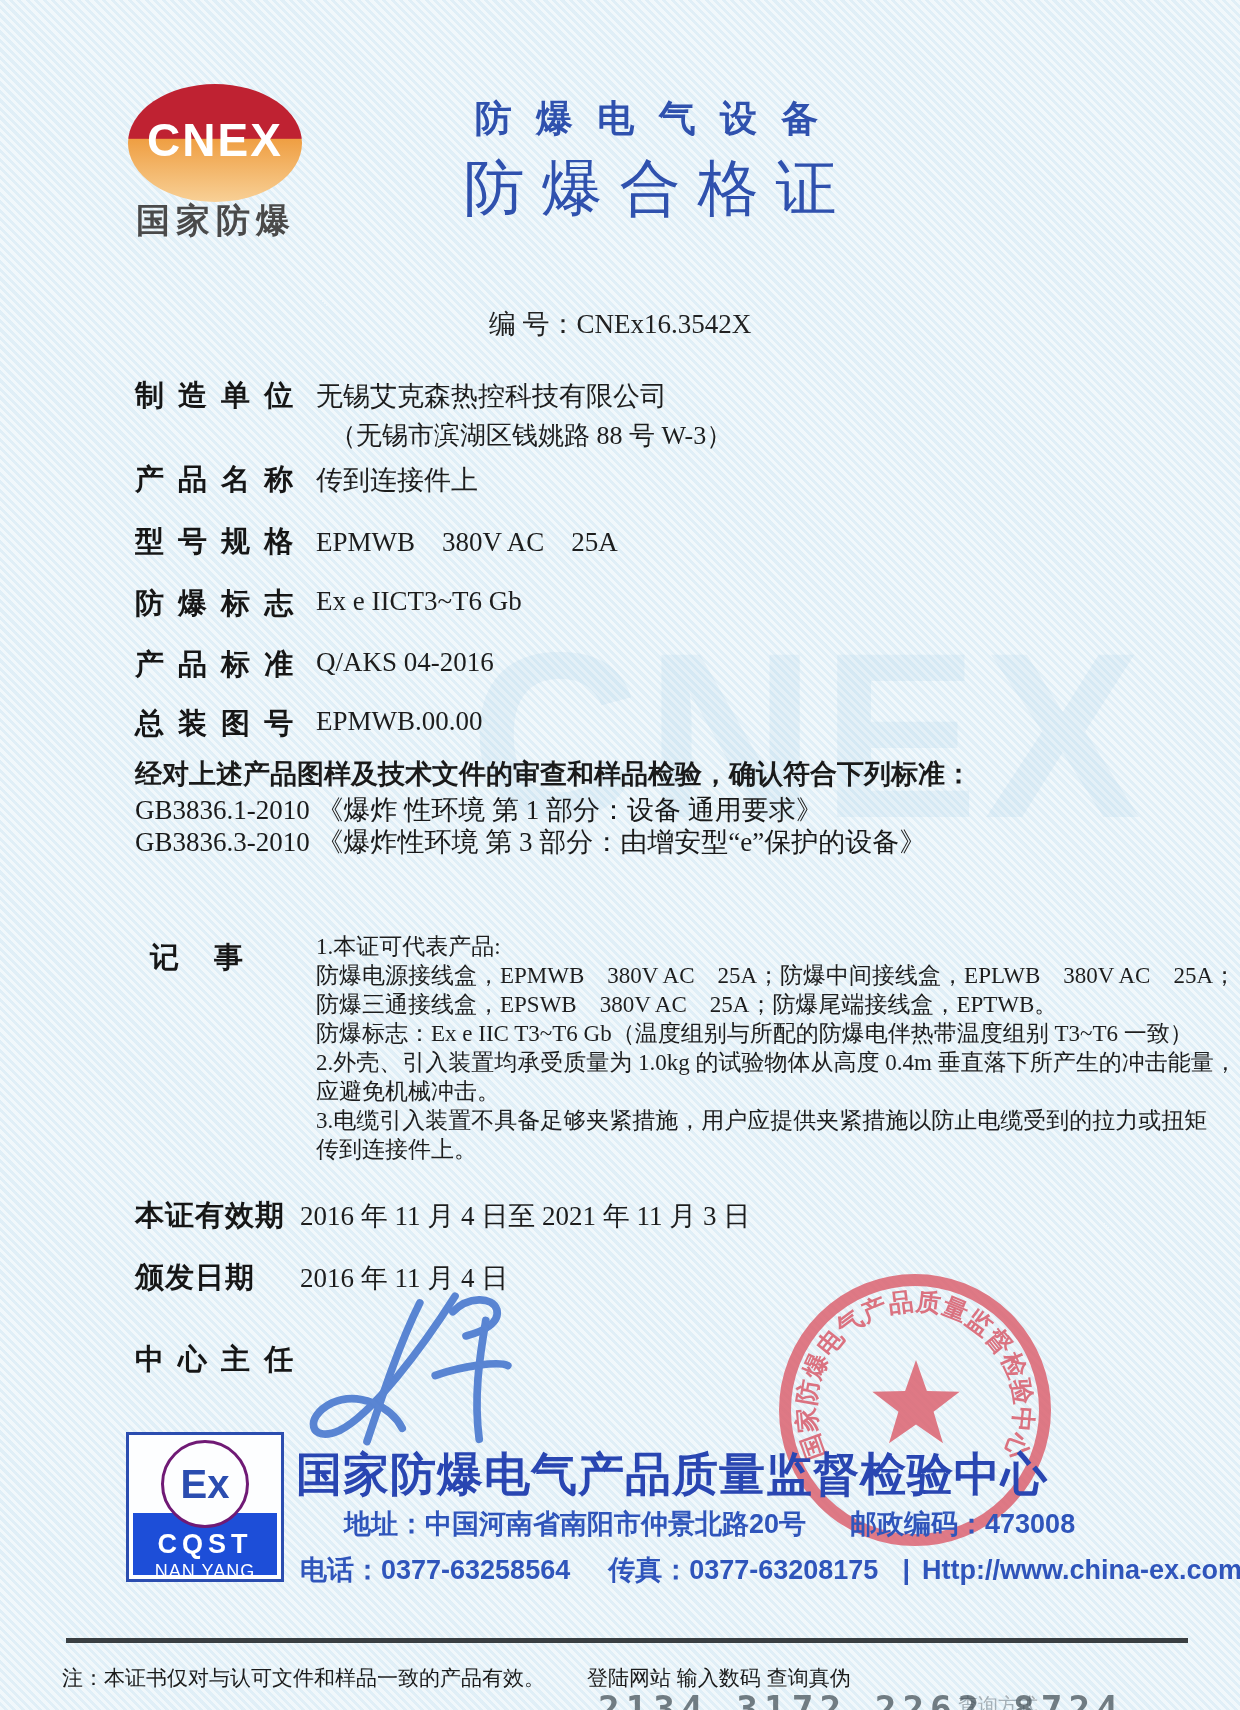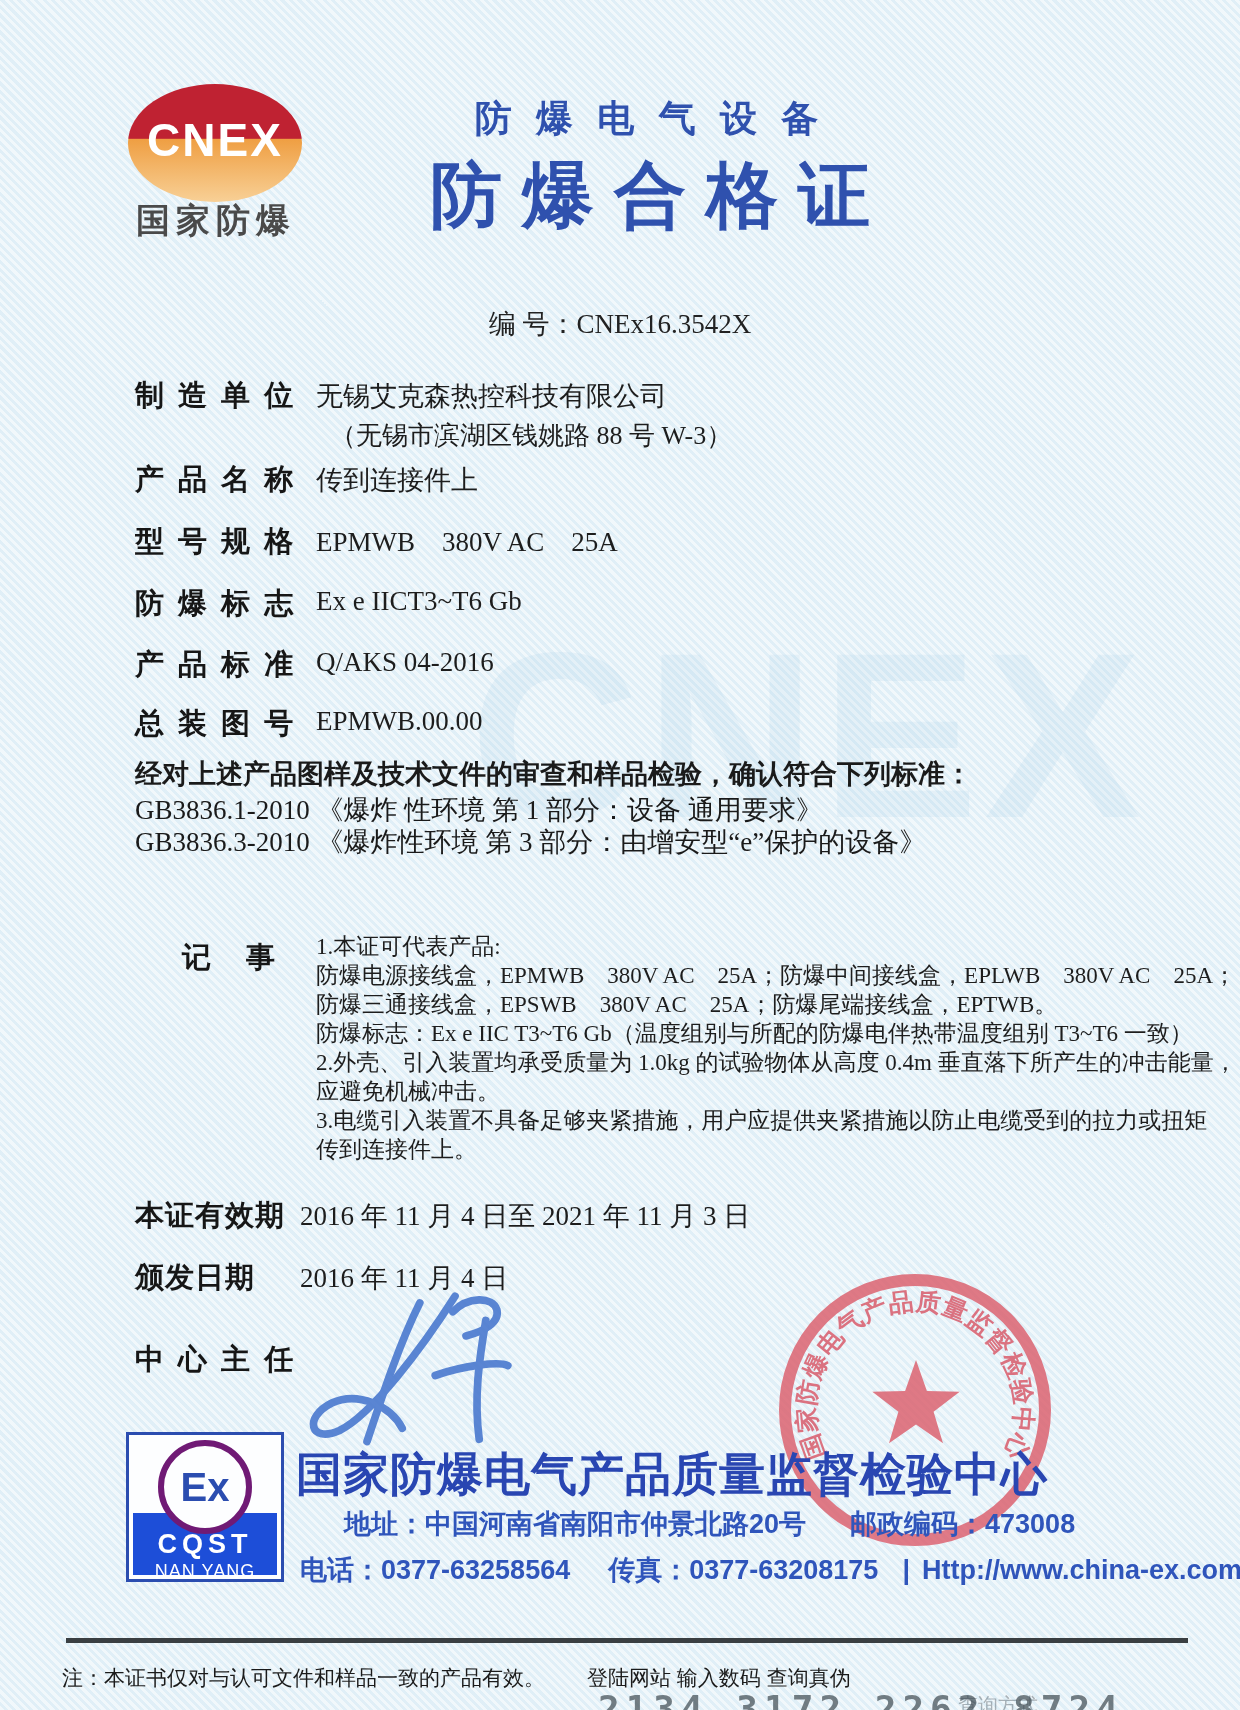--- a/index.html
+++ b/index.html
@@ -15,39 +15,39 @@
   
   .cnex-oval{
     left:128px; top:84px; width:174px; height:118px; border-radius:50%;
     background:linear-gradient(180deg,#bf2232 0%,#bf2232 46%,#ef9f43 47%,#f8d096 100%);
     display:flex; align-items:center; justify-content:center;
   }
   .cnex-text{font-family:"Liberation Sans",sans-serif; font-weight:bold; font-size:46px; color:#fff; letter-spacing:2px; margin-top:-6px;}
   .cnex-caption{left:116px; top:198px; width:200px; text-align:center; font-size:34px; letter-spacing:6px; color:#4a4a4a; font-weight:600;}
   
   .hdr-sub{left:330px; top:94px; width:640px; text-align:center; font-weight:bold; font-size:37px; letter-spacing:7px; color:#2f51ae;}
-  .hdr-title{left:300px; top:148px; width:700px; text-align:center; font-weight:bold; font-size:72px; color:#2f51ae;}
+  .hdr-title{left:300px; top:148px; width:700px; text-align:center; font-weight:normal; font-size:61px; color:#2f51ae;}
   .cert-no{left:0; top:306px; width:1240px; text-align:center; font-size:27px; color:#222;}
   
   .flabel{font-family:"Liberation Sans",sans-serif; font-weight:bold; font-size:29px; letter-spacing:3px; color:#161616;}
   .fvalue{font-size:27px; color:#1d1d1d;}
   
   .std{font-size:27px; color:#1a1a1a;}
   .remark-lines div{height:29px; line-height:29px; font-size:23px; color:#1d1d1d; white-space:nowrap;}
   
   .blue{color:#2f55bb;}
   .org-name{left:296px; top:1444px; font-size:46px; font-weight:bold; color:#2946b2; letter-spacing:1px;}
   .addr{left:344px; top:1506px; font-size:27px; font-weight:bold;}
   .phone{left:300px; top:1552px; font-size:27px; font-weight:bold;}
   .badge{left:126px; top:1432px; width:158px; height:150px; border:3px solid #2b4db0; background:#fdfeff; box-sizing:border-box;}
   .badge-band{position:absolute; left:4px; right:4px; bottom:4px; height:62px; background:#1d4ed8; text-align:center;}
   .badge-cqst{display:block; margin-top:16px; font-family:"Liberation Sans",sans-serif; font-weight:bold; font-size:27px; letter-spacing:5px; color:#fff;}
   .badge-ny{display:block; margin-top:1px; font-family:"Liberation Sans",sans-serif; font-size:18px; letter-spacing:1px; color:#fff;}
   .badge-circle{position:absolute; left:50%; top:5px; transform:translateX(-50%); width:82px; height:82px;
-    border:6px solid #701a75; border-radius:50%; background:#fdfeff; display:flex; align-items:center; justify-content:center;}
+    border:3px solid #701a75; border-radius:50%; background:#fdfeff; display:flex; align-items:center; justify-content:center;}
   .badge-ex{font-family:"Liberation Sans",sans-serif; font-weight:bold; font-size:40px; color:#2b4db0;}
   .divider{left:66px; top:1638px; width:1122px; height:5px; background:#3a3f42;}
   .note{left:62px; top:1664px; font-family:"Liberation Sans",sans-serif; font-size:21px; color:#1b1b1b;}
   .code{left:598px; top:1688px; font-family:"DejaVu Sans Mono",monospace; font-weight:bold; font-size:36px; letter-spacing:6px; color:#49555c; opacity:.75;}
   .hint{left:958px; top:1692px; font-size:20px; color:rgba(70,80,90,.42);}
   .watermark{left:470px; top:600px; font-family:"Liberation Sans",sans-serif; font-weight:bold; font-size:235px; letter-spacing:6px;
     color:rgba(140,190,221,.12); pointer-events:none;}
   svg{overflow:visible;}
 </style>
 </head>
@@ -85,21 +85,21 @@
   <div class="abs flabel" style="left:135px; top:645px;">产 品 标 准</div>
   <div class="abs fvalue" style="left:316px; top:647px;">Q/AKS 04-2016</div>
 
   <div class="abs flabel" style="left:135px; top:704px;">总 装 图 号</div>
   <div class="abs fvalue" style="left:316px; top:706px;">EPMWB.00.00</div>
 
   <div class="abs std" style="left:135px; top:756px; font-weight:bold;">经对上述产品图样及技术文件的审查和样品检验，确认符合下列标准：</div>
   <div class="abs std" style="left:135px; top:792px;">GB3836.1-2010 《爆炸 性环境 第 1 部分：设备 通用要求》</div>
   <div class="abs std" style="left:135px; top:824px;">GB3836.3-2010 《爆炸性环境 第 3 部分：由增安型“e”保护的设备》</div>
 
-  <div class="abs flabel" style="left:150px; top:938px;margin-left:32px;">记　事</div>
+  <div class="abs flabel" style="left:150px; top:938px;">记　事</div>
   <div class="abs remark-lines" style="left:316px; top:932px;">
     <div>1.本证可代表产品:</div>
     <div>防爆电源接线盒，EPMWB　380V AC　25A；防爆中间接线盒，EPLWB　380V AC　25A；</div>
     <div>防爆三通接线盒，EPSWB　380V AC　25A；防爆尾端接线盒，EPTWB。</div>
     <div>防爆标志：Ex e IIC T3~T6 Gb（温度组别与所配的防爆电伴热带温度组别 T3~T6 一致）</div>
     <div>2.外壳、引入装置均承受质量为 1.0kg 的试验物体从高度 0.4m 垂直落下所产生的冲击能量，</div>
     <div>应避免机械冲击。</div>
     <div>3.电缆引入装置不具备足够夹紧措施，用户应提供夹紧措施以防止电缆受到的拉力或扭矩</div>
     <div>传到连接件上。</div>
   </div>

